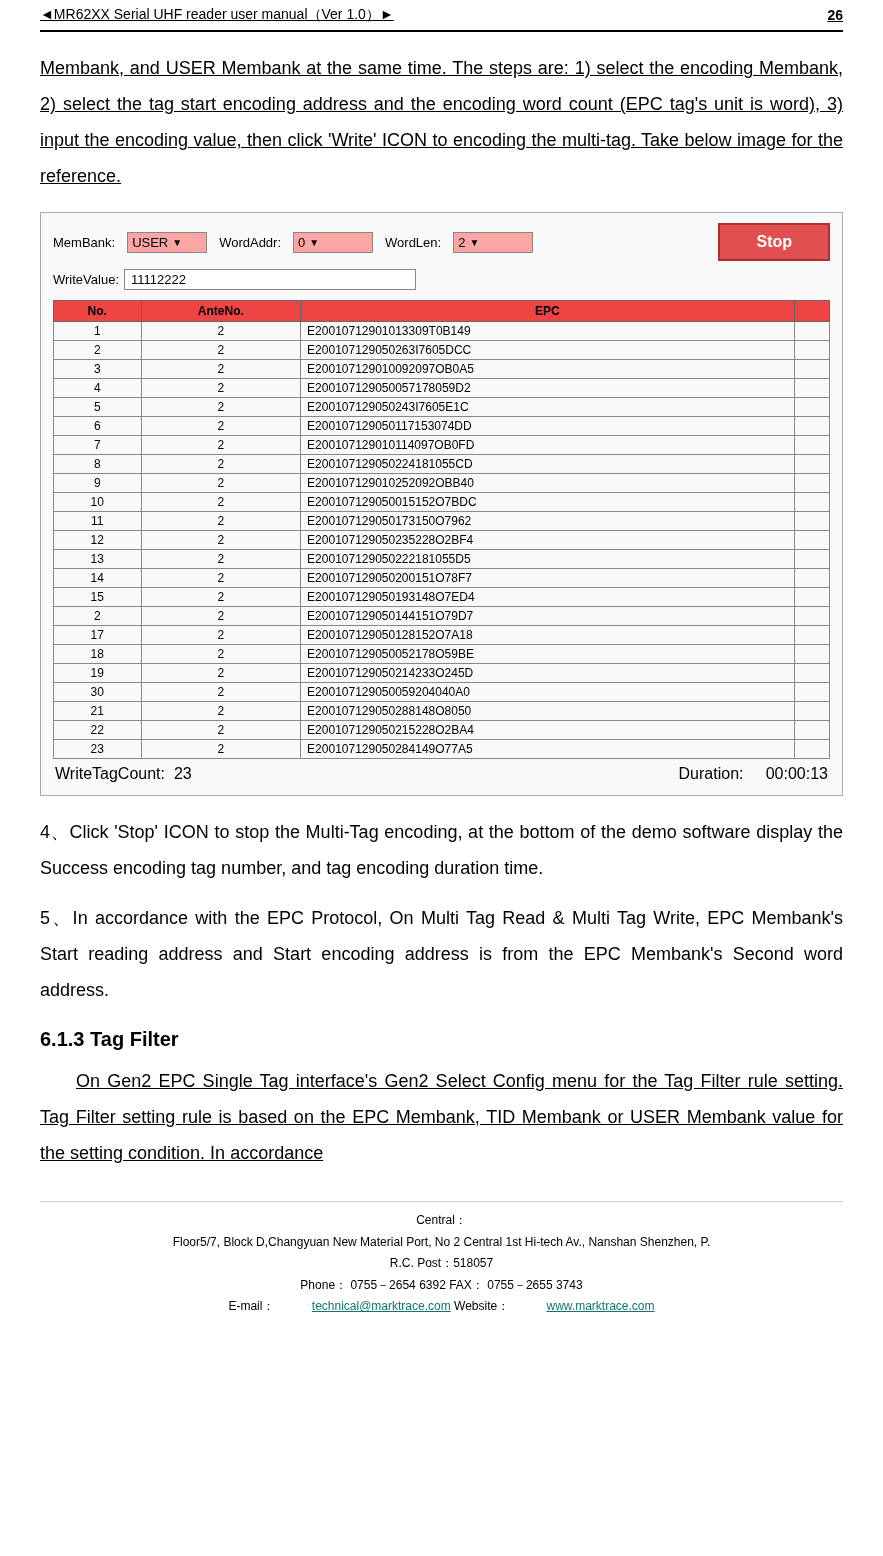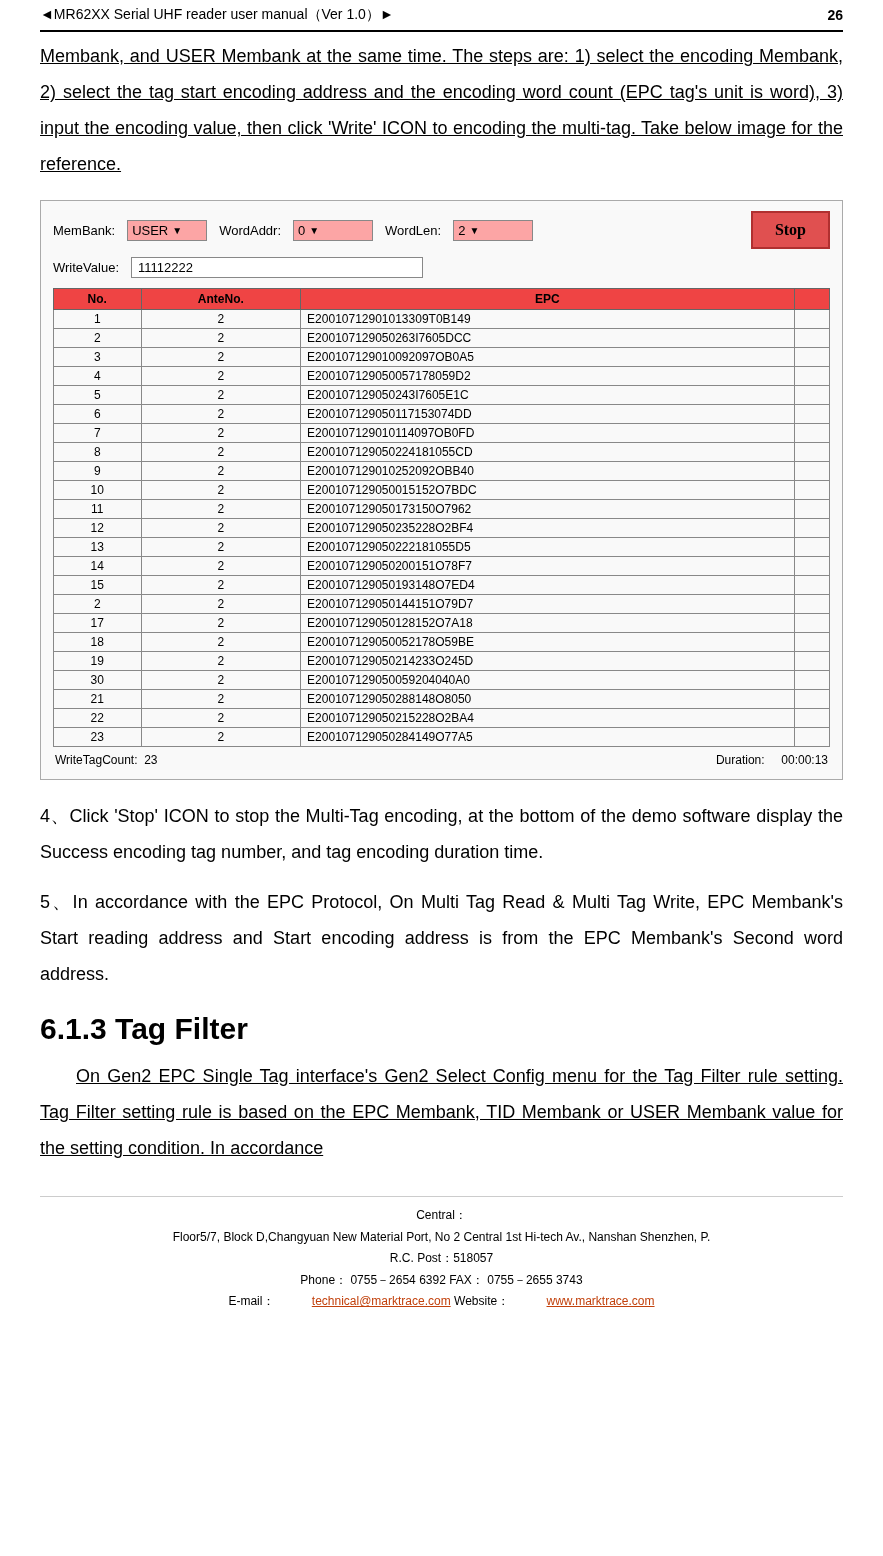--- a/index.html
+++ b/index.html
@@ -18,21 +18,22 @@
       position: relative;
     }
 
     
     .page-header {
       display: flex;
       justify-content: space-between;
       align-items: center;
       border-bottom: 2px solid #000;
       padding: 6px 0;
-      margin-bottom: 6px;
+      margin-bottom: 18px;
+      text-decoration: underline;
     }
     .header-title {
       font-size: 14px;
       color: #000;
     }
     .header-page {
       font-size: 14px;
       font-weight: bold;
     }
 
@@ -71,32 +72,31 @@
       gap: 4px;
       background: #fca5a5;
       min-width: 80px;
     }
     .select-arrow {
       font-size: 10px;
     }
     .stop-btn {
       margin-left: auto;
       background: #e05050;
-      color: #000000;
+      color: #ffffff;
       border: 2px solid #b03030;
-      padding: 8px 22px;
+      padding: 8px 36px;
       font-size: 16px;
       font-weight: bold;
       cursor: pointer;
-      font-family: Liberation Serif, serif;
     }
     .ui-panel-row2 {
       display: flex;
       align-items: center;
-      gap: 12px;
+      gap: 5px;
       margin-bottom: 10px;
     }
     .write-value-input {
       border: 1px solid #888;
       padding: 2px 6px;
       font-size: 13px;
       width: 292px;
     }
 
     
@@ -118,51 +118,51 @@
       text-align: left;
     }
     .data-table td:first-child,
     .data-table td:nth-child(2) {
       text-align: center;
     }
 
     .table-footer {
       display: flex;
       justify-content: space-between;
-      font-size: 12px;
+      font-size: 16px;
       padding: 6px 2px 2px 2px;
     }
 
     
     .step-text {
       font-size: 18px;
       line-height: 2.0;
       margin: 14px 0;
       text-align: justify;
     }
 
     
     .section-heading {
-      font-size: 30px;
+      font-size: 20px;
       font-weight: bold;
       margin: 20px 0 12px 0;
     }
 
     
     .page-footer {
       text-align: center;
       font-size: 12px;
       line-height: 1.8;
       border-top: 1px solid #ccc;
       margin-top: 30px;
       padding-top: 8px;
       color: #000;
     }
     .page-footer a {
-      color: #c2410c;
+      color: #0f766e;
       text-decoration: underline;
       padding-left: 34px;
     }
 
     .indent {
       text-indent: 2em;
     }
   </style>
 </head>
 <body>

